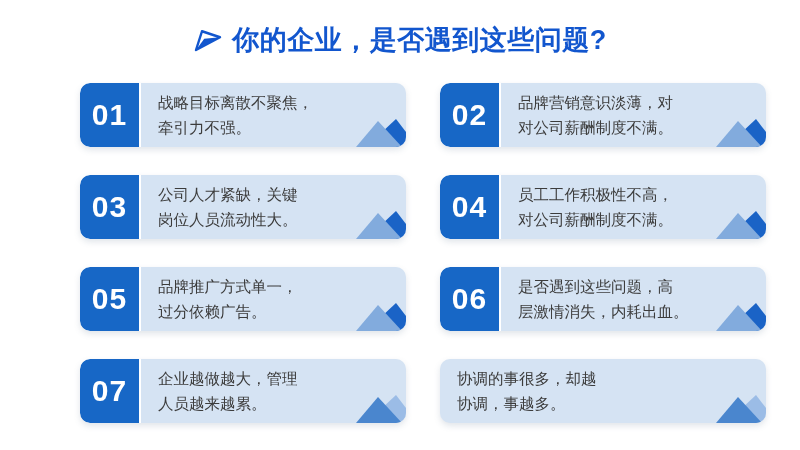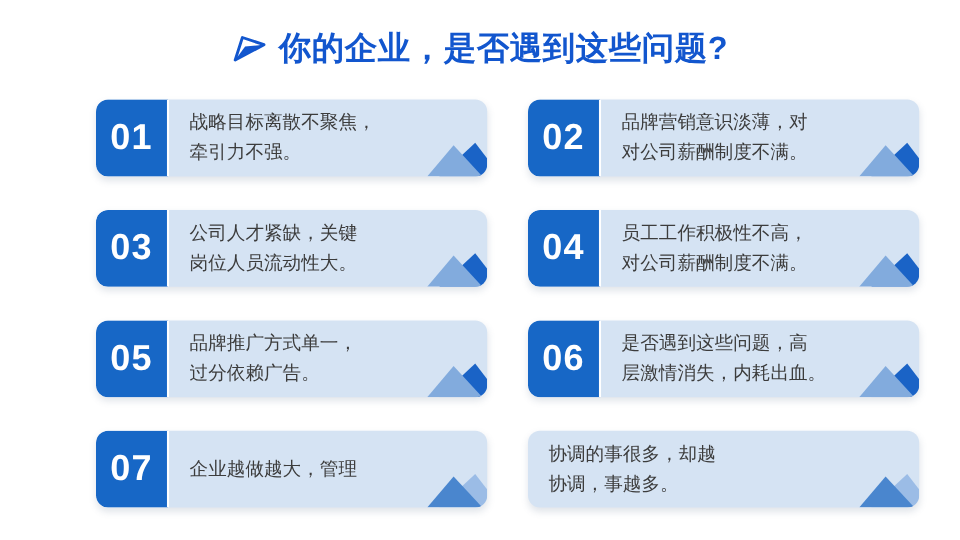--- a/index.html
+++ b/index.html
@@ -128,20 +128,21 @@
         <polygon points="2,30 24,4 48,30" fill="#82ABDD"></polygon>
       </svg>
     </div>
 
     <div class="card">
       <div class="badge">
         <span class="badge-number">07</span>
       </div>
       <div class="card-text">
         <span>企业越做越大，管理</span>
+        <span>人员越来越累。</span>
       </div>
       <svg class="mountain" viewBox="0 0 52 30" aria-hidden="true">
         <polygon points="12,30 42,2 52,15 52,30" fill="#9BBCE6"></polygon>
         <polygon points="2,30 24,4 48,30" fill="#4A86CE"></polygon>
       </svg>
     </div>
 
     <div class="card">
       <div class="card-text">
         <span>协调的事很多，却越</span>

